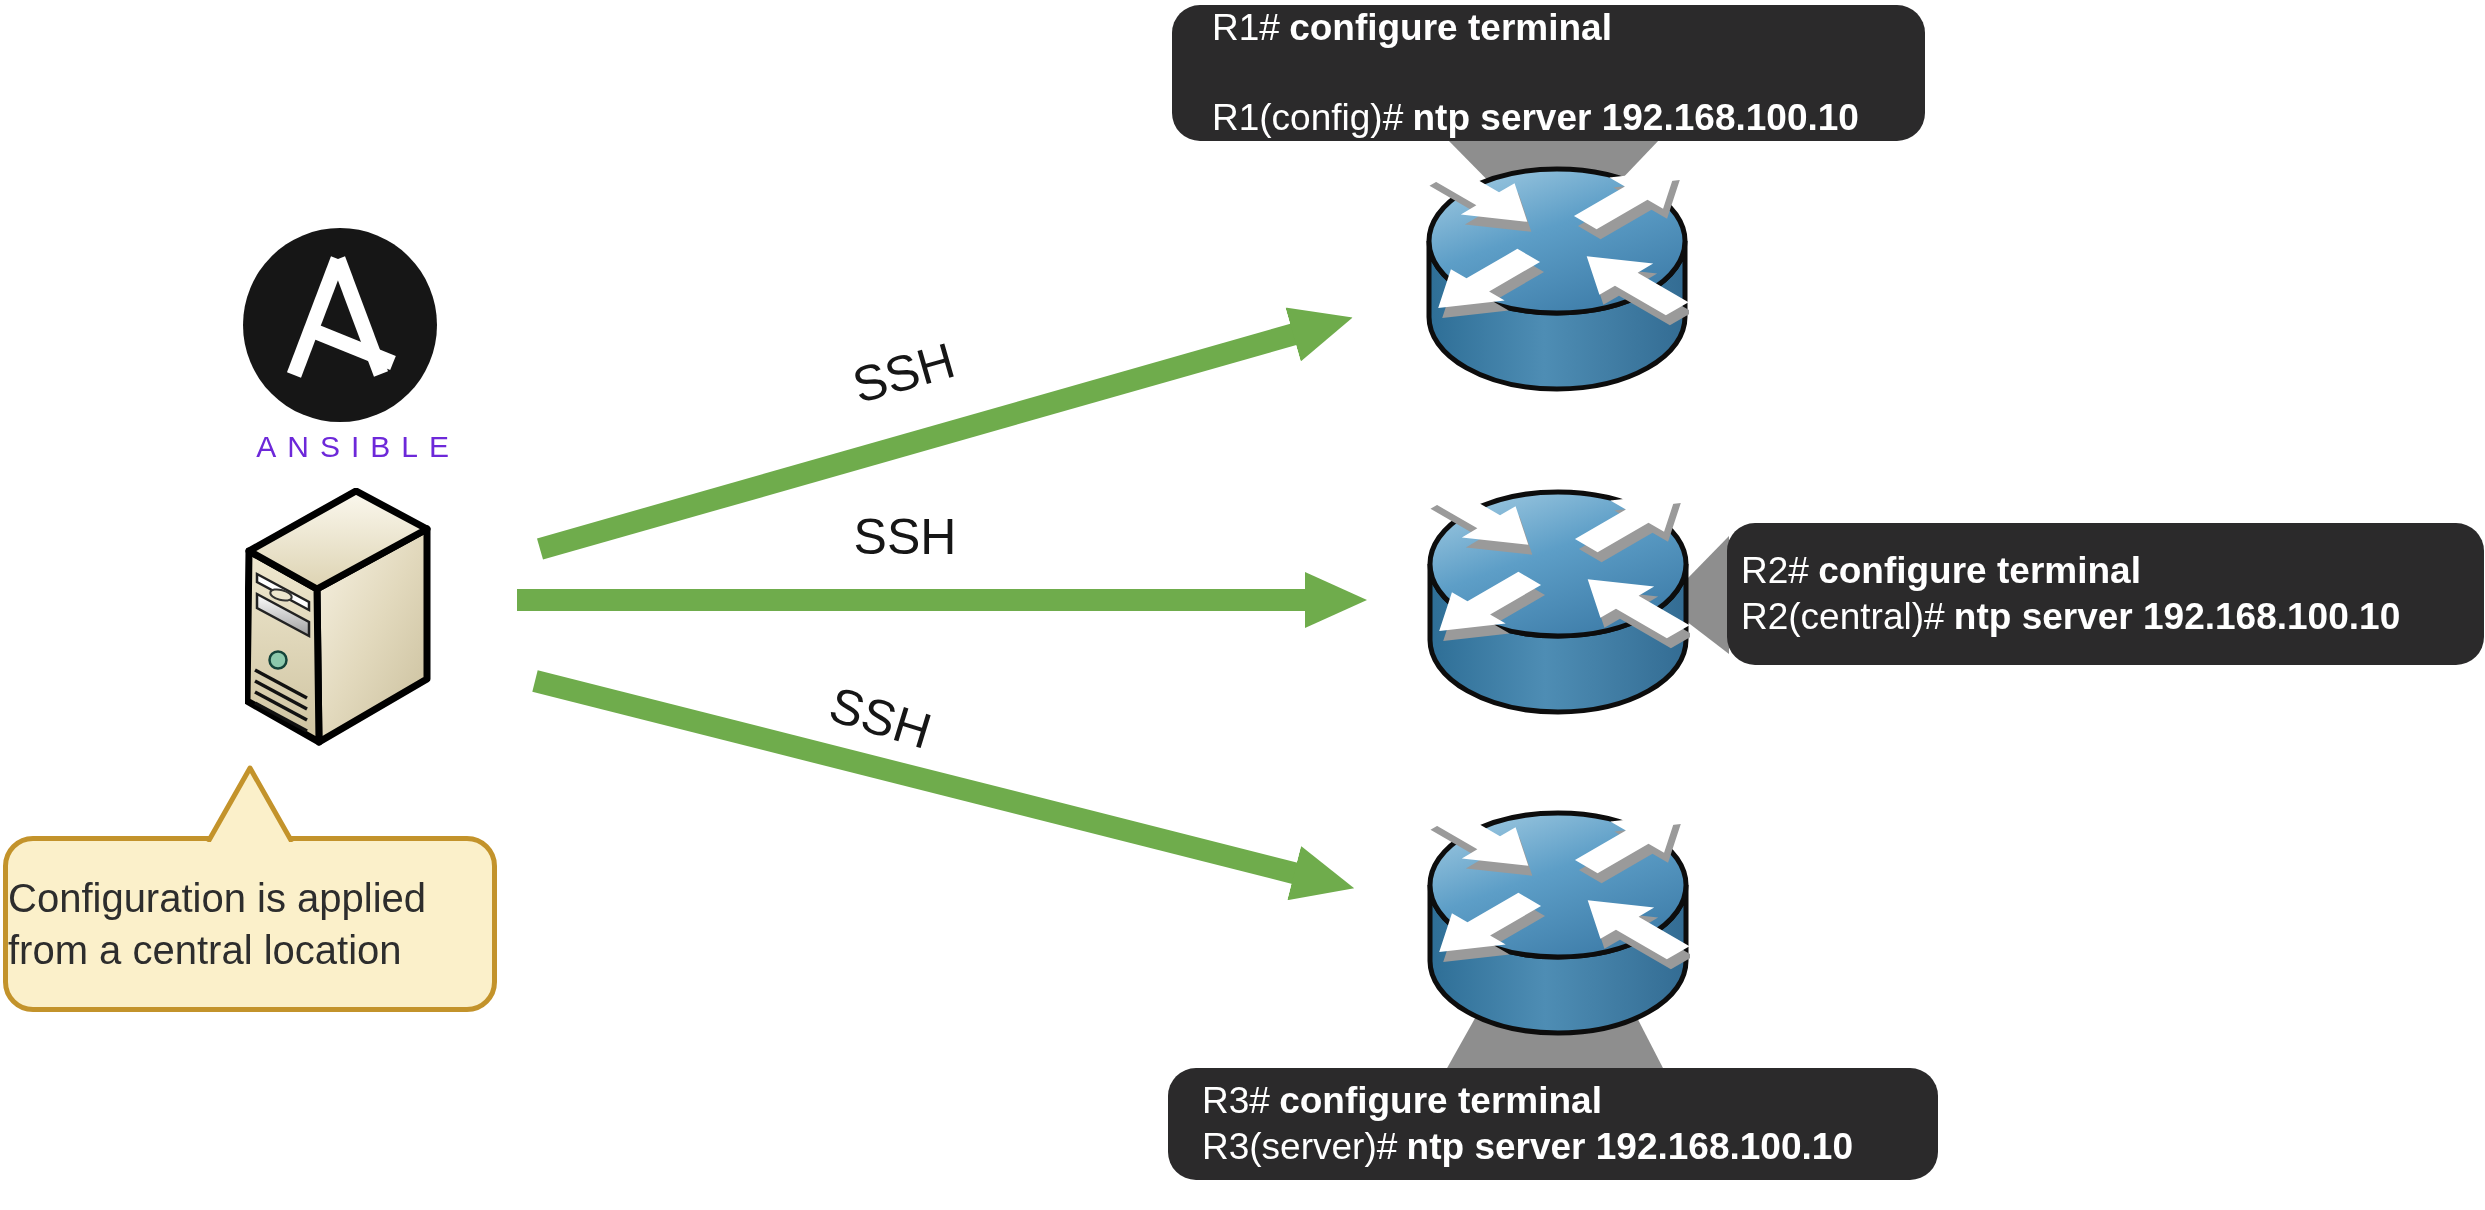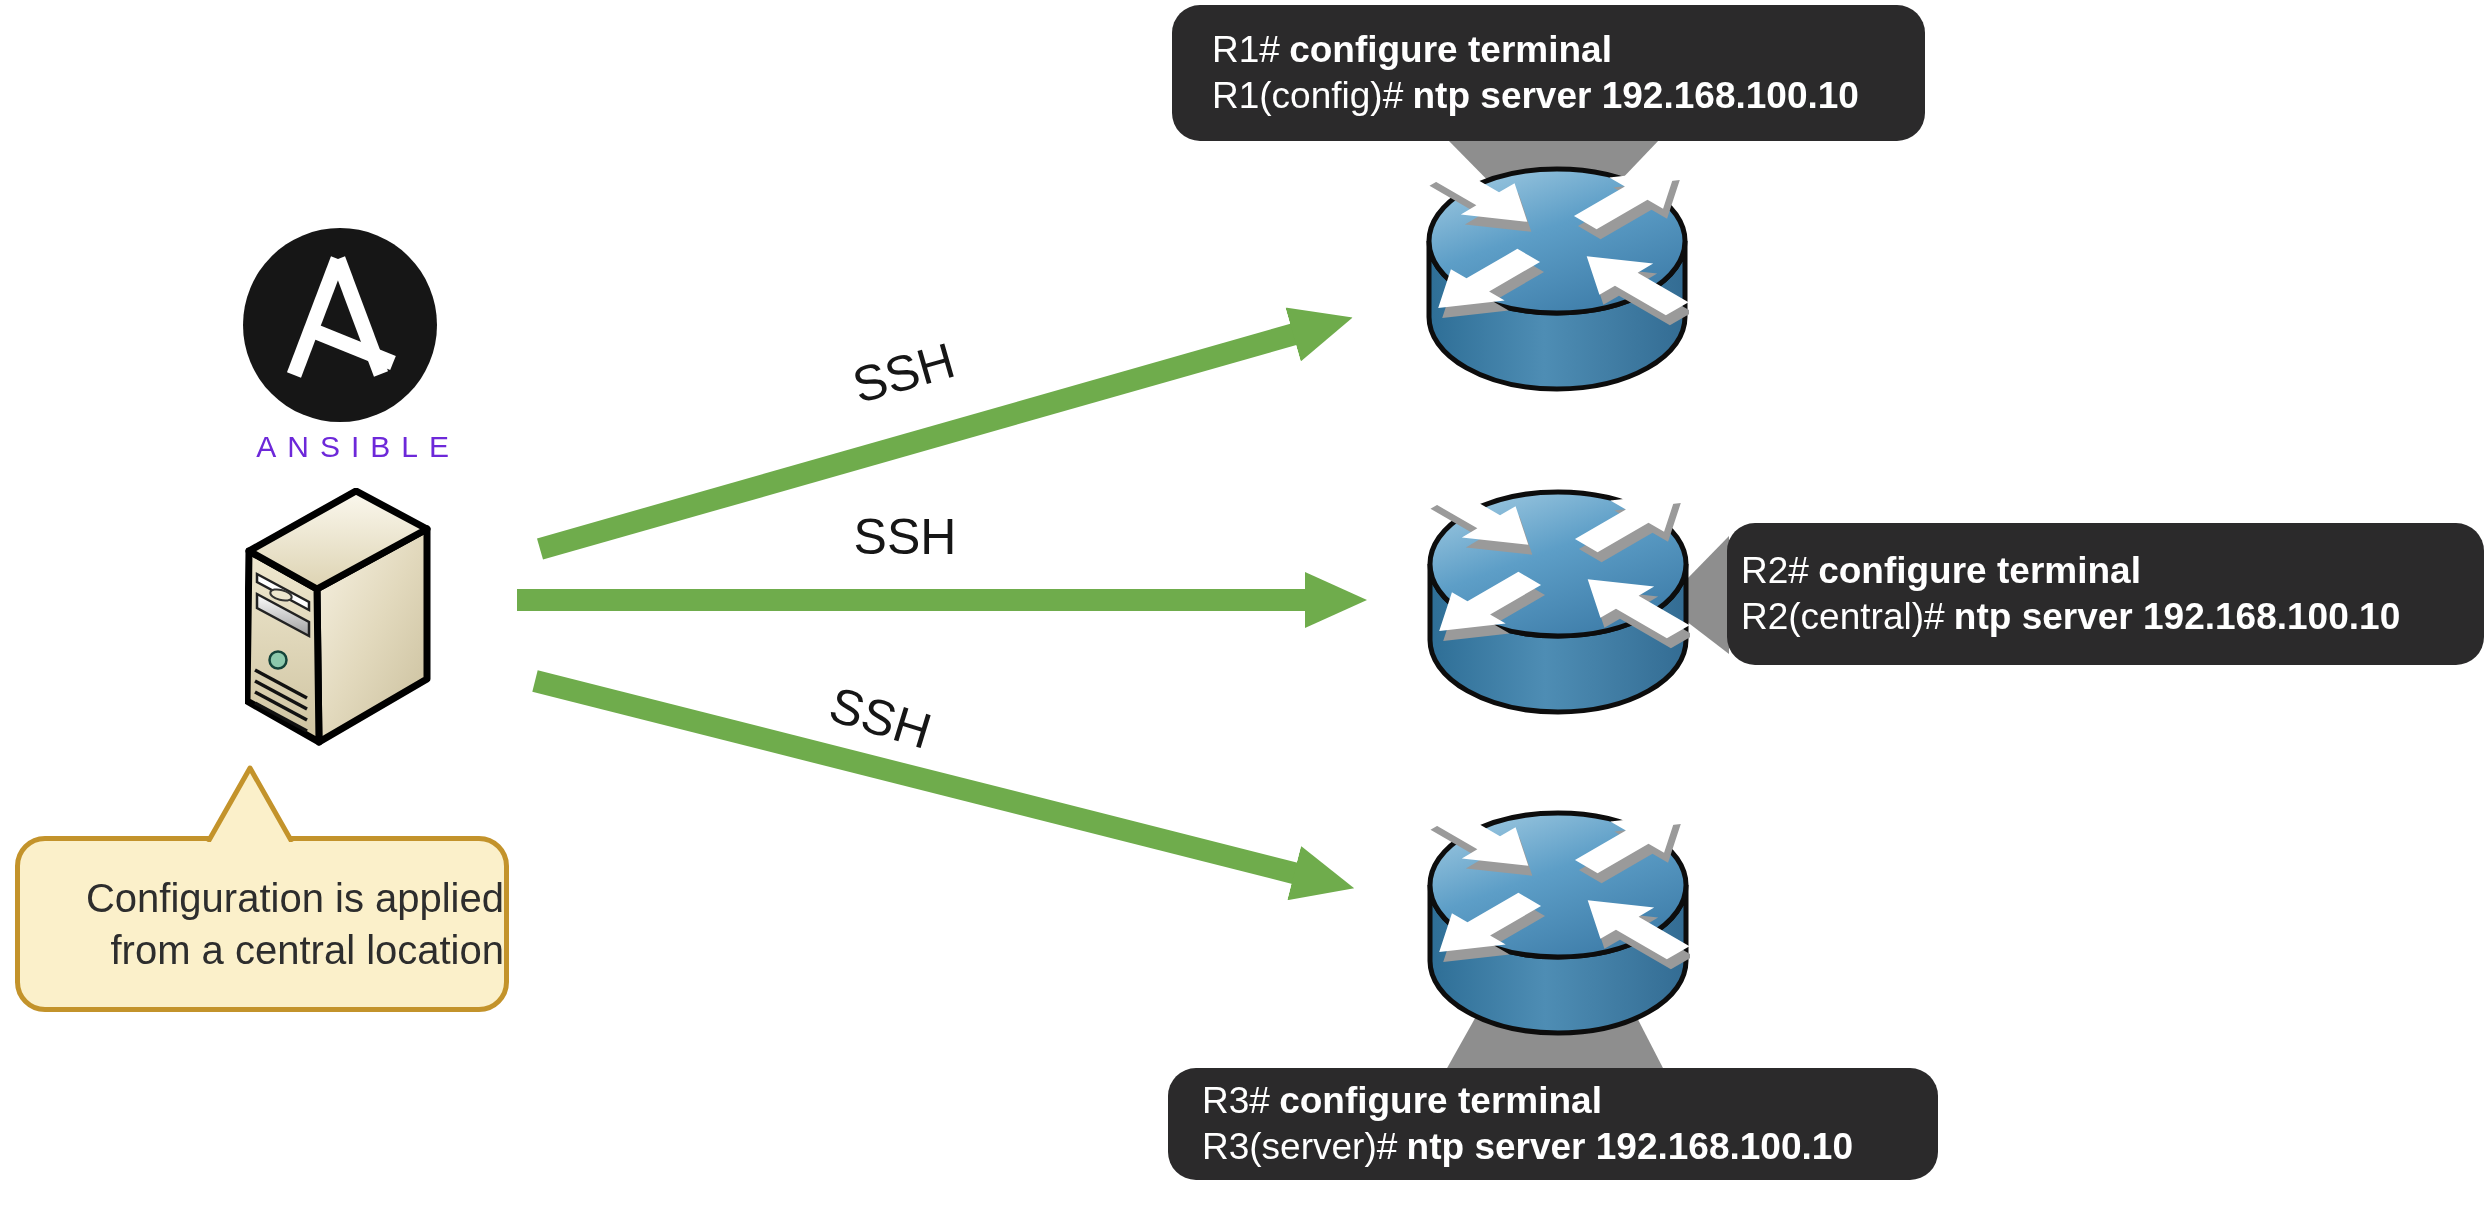--- a/index.html
+++ b/index.html
@@ -14,22 +14,22 @@
   .wordmark{
     position:absolute;left:225px;top:430px;width:235px;z-index:2;
     font-size:30px;font-weight:400;letter-spacing:11px;color:#6d28d9;text-align:right;white-space:nowrap;
   }
   
   .server{position:absolute;left:245px;top:488px;width:190px;height:260px;z-index:2;}
   
   .note{
     position:absolute;left:3px;top:836px;width:494px;height:176px;box-sizing:border-box;
     background:#FBF0CA;border:5px solid #C3932B;border-radius:30px;z-index:3;
-    display:flex;flex-direction:column;justify-content:center;align-items:flex-end;
-    font-size:40px;line-height:52px;color:#2d2d2d;text-align:center;white-space:nowrap;margin-left:12px;
+    display:flex;flex-direction:column;justify-content:center;align-items:flex-start;
+    font-size:40px;line-height:52px;color:#2d2d2d;text-align:center;white-space:nowrap;
   }
   .note-pointer{position:absolute;left:205px;top:762px;width:90px;height:80px;z-index:4;}
   
   .garrow{position:absolute;height:56px;transform-origin:0 50%;z-index:2;}
   .garrow .shaft{position:absolute;left:0;top:17px;height:22px;width:calc(100% - 58px);background:#6FAC4C;}
   .garrow .head{position:absolute;right:0;top:0;width:62px;height:56px;background:#6FAC4C;
     clip-path:polygon(0 0,100% 50%,0 100%);}
   .a1{left:540px;top:521px;width:845px;transform:rotate(-15.9deg);}
   .a2{left:517px;top:572px;width:850px;}
   .a3{left:535px;top:653px;width:845px;transform:rotate(14.2deg);}
@@ -44,21 +44,21 @@
   .r1{left:1425px;top:166px;}
   .r2{left:1426px;top:489px;}
   .r3{left:1426px;top:810px;}
   
   .codebox{
     position:absolute;box-sizing:border-box;background:#2B2A2B;border-radius:28px;z-index:3;
     color:#ffffff;font-size:37px;line-height:46px;white-space:nowrap;
     display:flex;flex-direction:column;justify-content:center;
   }
   .codebox .cmd{font-weight:bold;margin-left:0.25em;}
-  .box1{left:1172px;top:5px;width:753px;height:136px;padding-left:40px;}
+  .box1{left:1172px;top:5px;width:753px;height:136px;padding-left:40px;justify-content:space-between;}
   .box2{left:1727px;top:523px;width:757px;height:142px;padding-left:14px;}
   .box3{left:1168px;top:1068px;width:770px;height:112px;padding-left:34px;}
 </style>
 </head>
 <body>
 
 <div class="canvas">
 
   <svg width="0" height="0" style="position:absolute">
     <defs>

